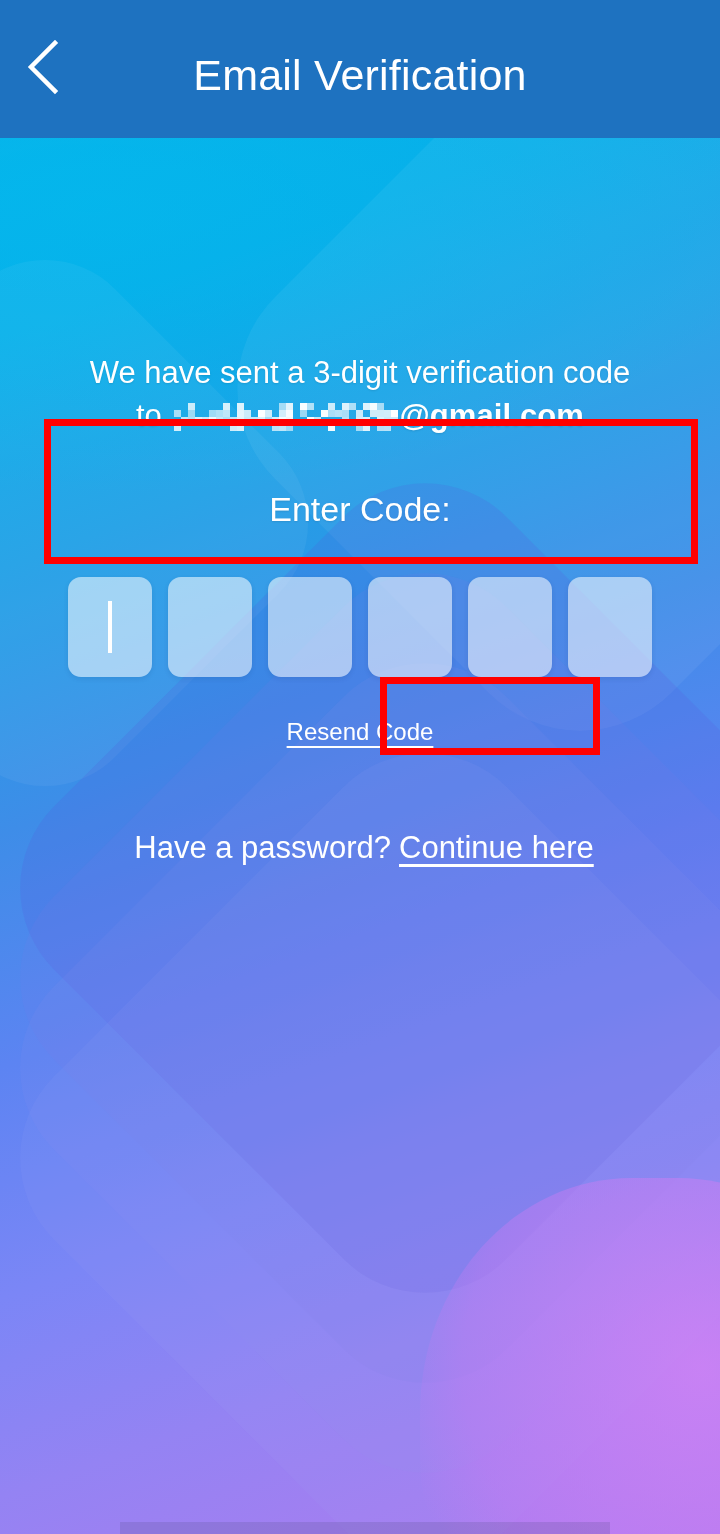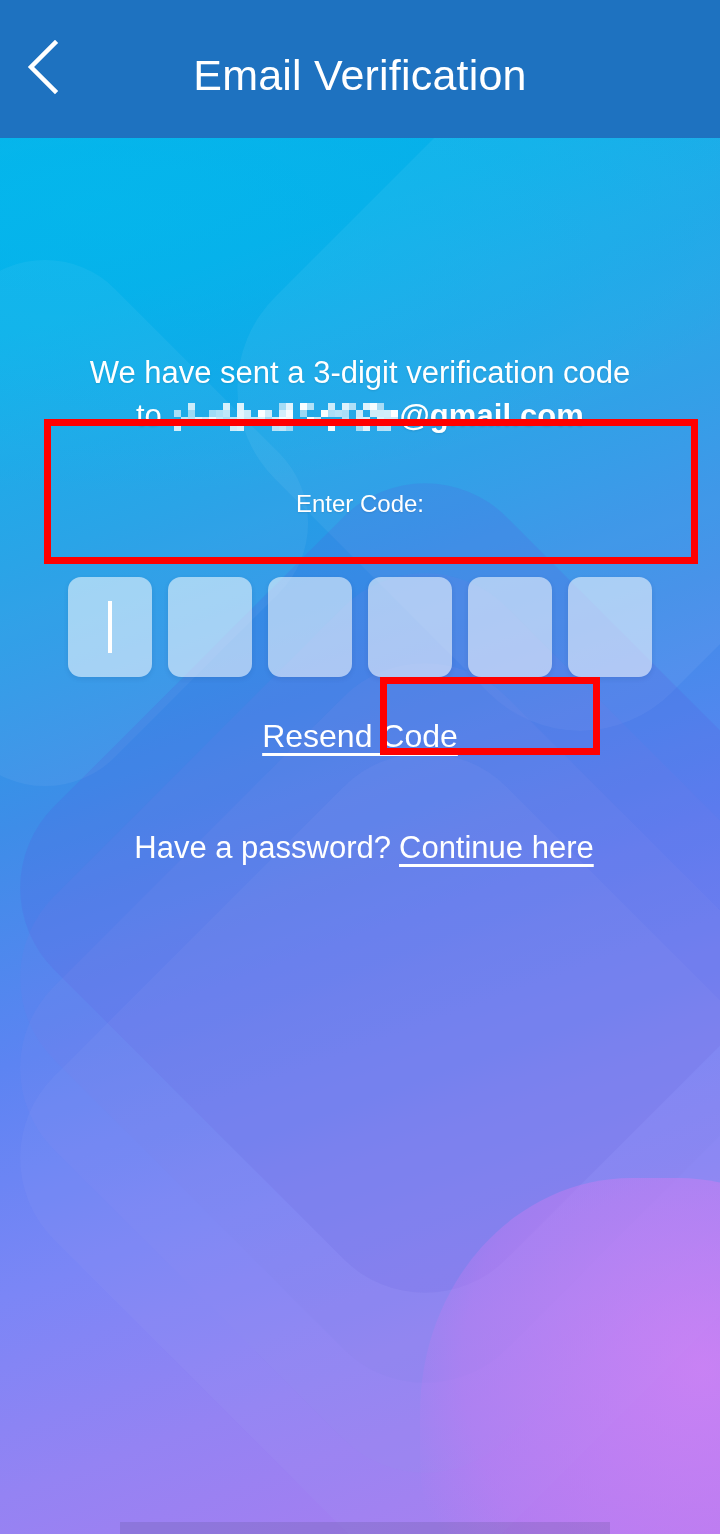--- a/index.html
+++ b/index.html
@@ -165,21 +165,21 @@
   }
   #domain-part {
     font-weight:700;
     letter-spacing:0.1px;
   }
 
   #enter-code {
     position:absolute; left:0; top:352px;
     width:720px;
     text-align:center;
-    font-size:24px;
+    font-size:34px;
     font-weight:400;
     text-shadow:0 1px 2px rgba(0,0,0,0.10);
   }
 
   
   #otp-row {
     position:absolute; left:68px; top:439px;
     width:584px; height:100px;
     display:flex;
     justify-content:space-between;
@@ -212,21 +212,21 @@
   }
   #red-continue {
     left:380px; top:677px;
     width:220px; height:78px;
   }
 
   #resend {
     position:absolute; left:0; top:580px;
     width:720px;
     text-align:center;
-    font-size:32px;
+    font-size:24px;
   }
   #resend span {
     text-decoration:underline;
     text-underline-offset:6px;
     cursor:pointer;
   }
 
   #password-row {
     position:absolute; left:0; top:692px;
     width:720px;

